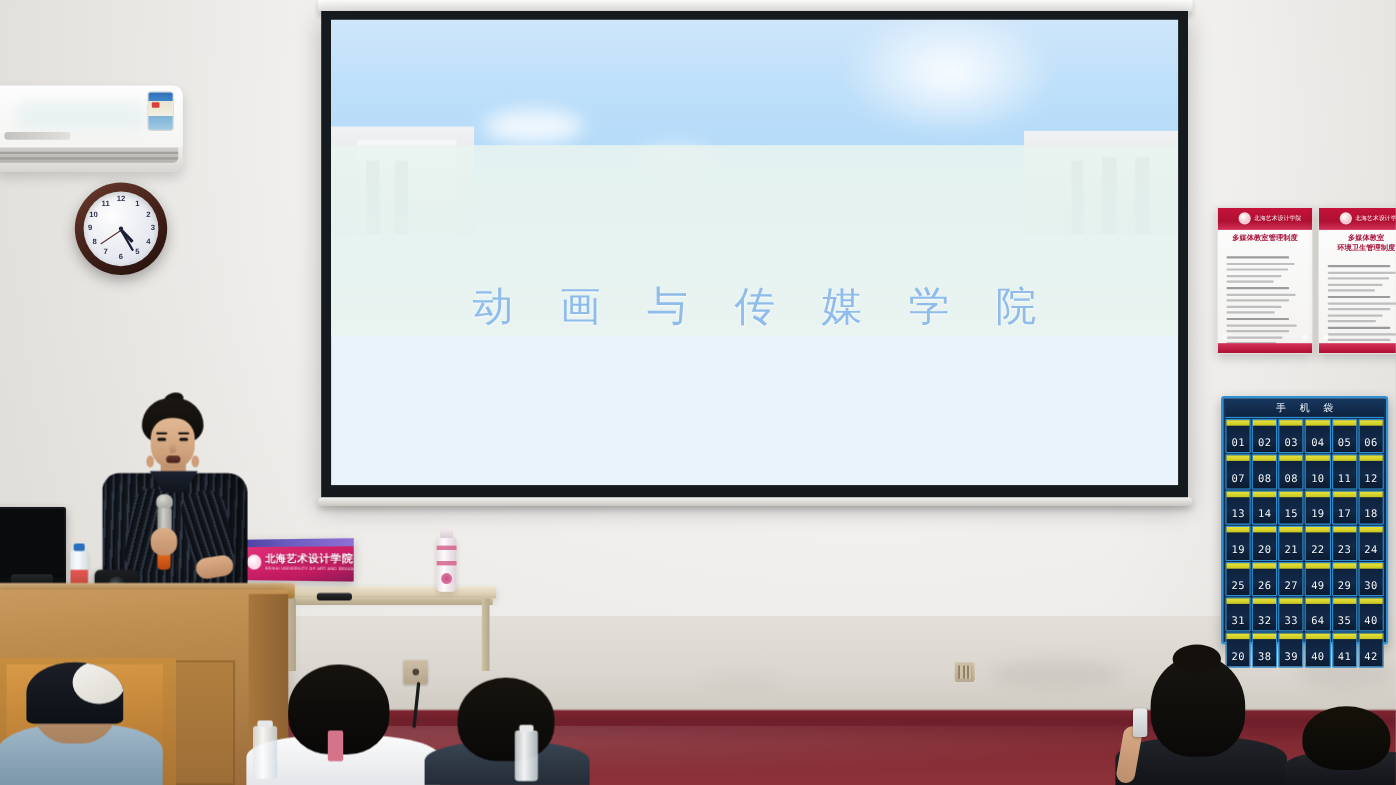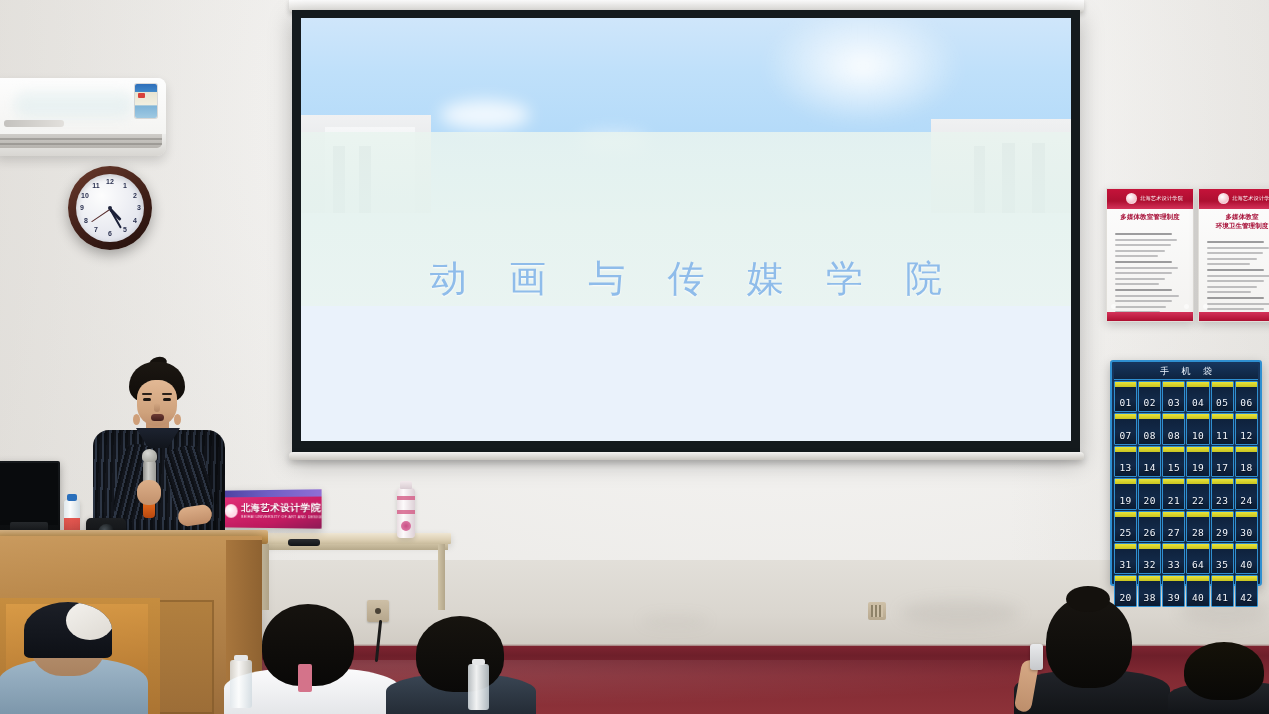--- a/index.html
+++ b/index.html
@@ -552,21 +552,21 @@
         <div class="pocket">
           <span>25</span>
         </div>
         <div class="pocket">
           <span>26</span>
         </div>
         <div class="pocket">
           <span>27</span>
         </div>
         <div class="pocket">
-          <span>28</span>
+          <span>49</span>
         </div>
         <div class="pocket">
           <span>29</span>
         </div>
         <div class="pocket">
           <span>30</span>
         </div>
         <div class="pocket">
           <span>31</span>
         </div>

